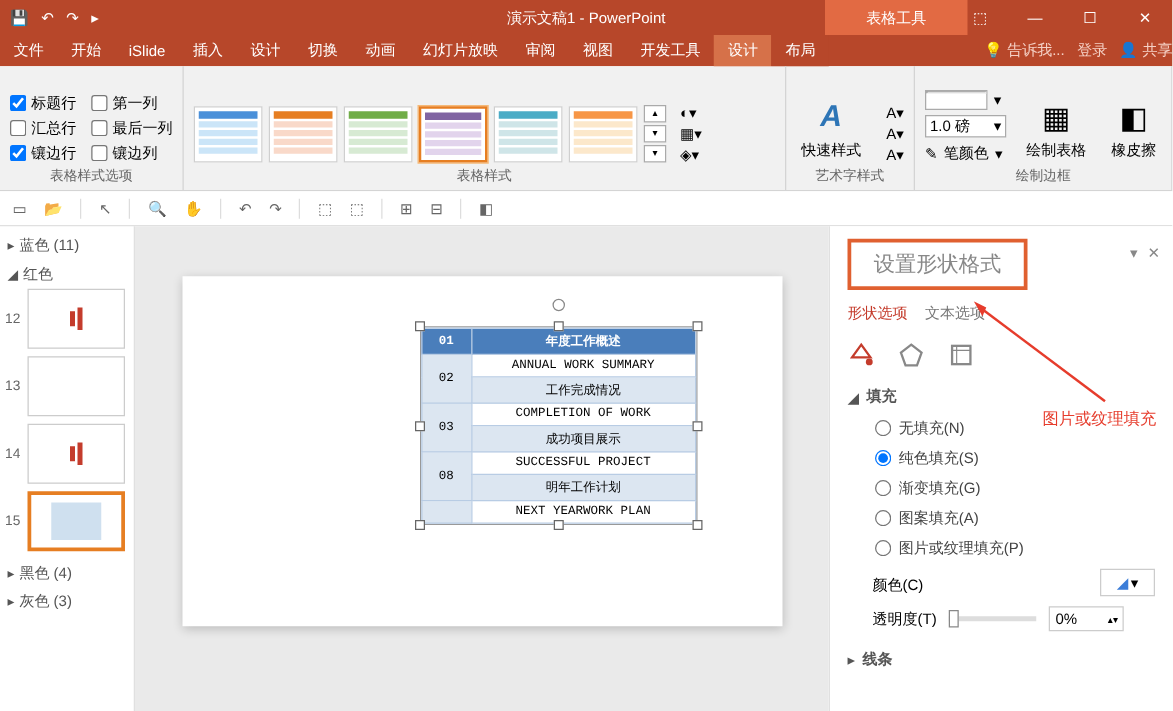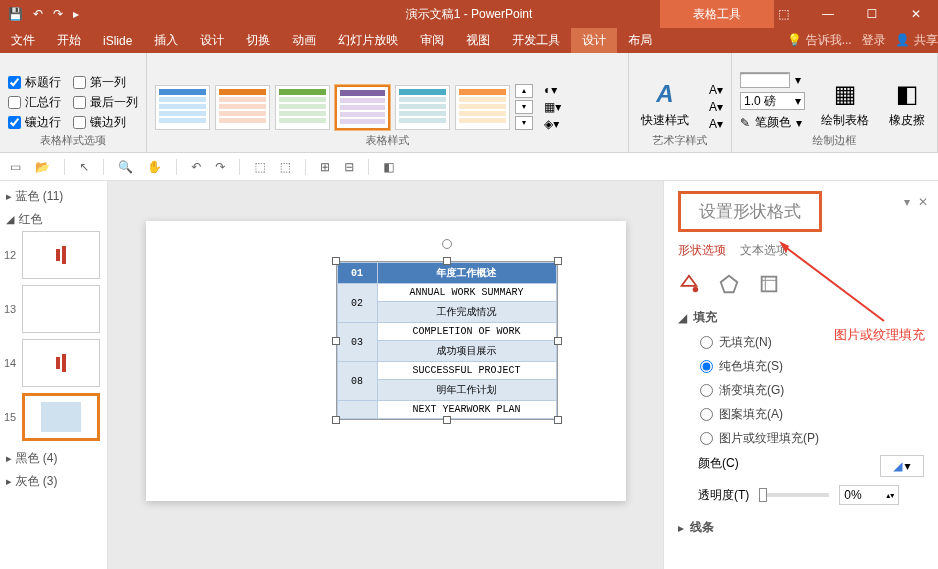--- a/index.html
+++ b/index.html
@@ -72,21 +72,21 @@
 .pane .close{position:absolute;right:10px;top:14px;display:flex;gap:8px;color:#888}
 .pane .tabs{display:flex;gap:14px;margin-top:10px;color:#777;font-size:11px}
 .pane .tabs .act{color:#c43c2c}
 .pane .icons{display:flex;gap:18px;margin:14px 0}
 .pane .ic{width:22px;height:22px;cursor:pointer}
 .pane .sect{display:flex;align-items:center;gap:6px;color:#555;margin:8px 0}
 .pane .opts{padding-left:22px}
 .pane .opt{display:flex;align-items:center;gap:6px;margin:7px 0;color:#444;cursor:pointer}
 .pane .annot{position:absolute;color:#e63c2c;font-size:13px;left:170px;top:145px}
 .pane .arrow{position:absolute;pointer-events:none}
-.fieldrow{display:flex;align-items:flex-start;gap:10px;margin:8px 0 8px 20px}
+.fieldrow{display:flex;align-items:flex-end;gap:10px;margin:8px 0 8px 20px}
 .colorbtn{width:44px;height:22px;border:1px solid #ccc;display:flex;align-items:center;justify-content:center;gap:2px}
 .transrow{display:flex;align-items:center;gap:10px;margin-left:20px}
 .slider{width:70px;height:4px;background:#ddd;position:relative}
 .slider .th{width:8px;height:14px;background:#fff;border:1px solid #888;position:absolute;left:0;top:-5px}
 .spinner{width:60px;height:20px;border:1px solid #ccc;display:flex;align-items:center;padding:0 4px;justify-content:space-between}
 </style>
 </head>
 <body>
 
 <div class="titlebar">

